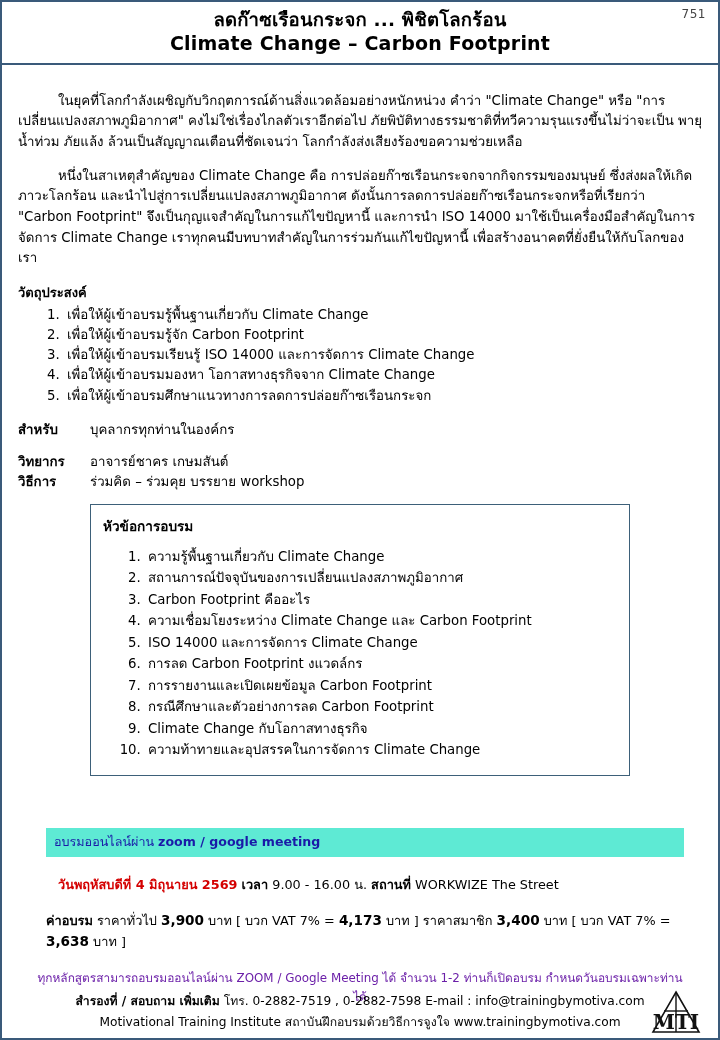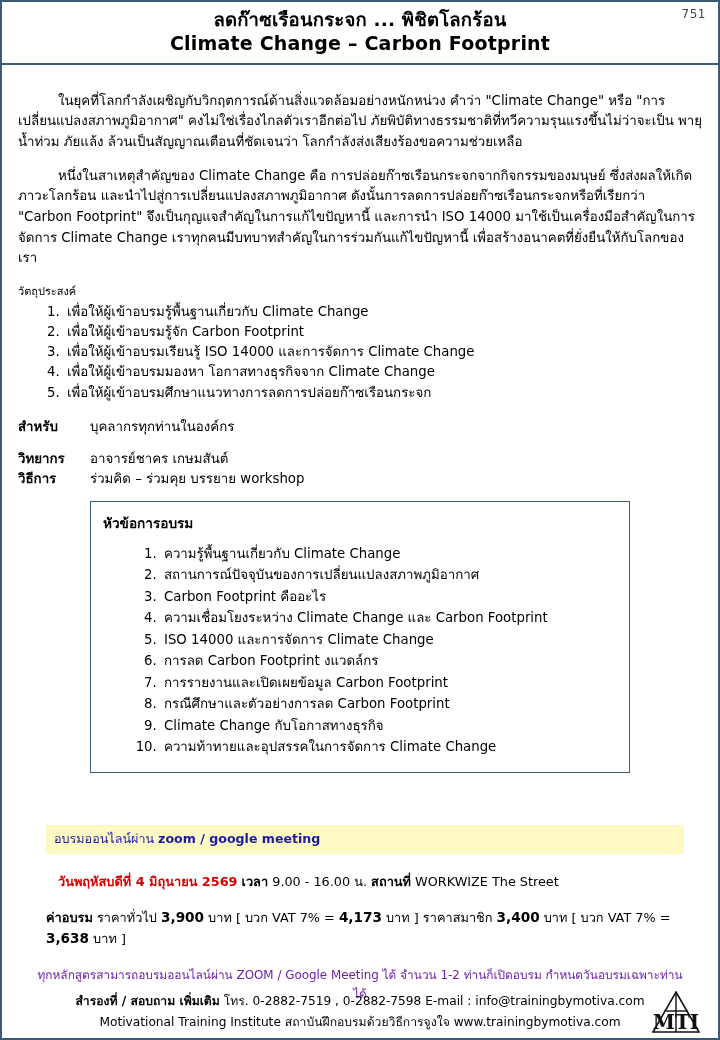--- a/index.html
+++ b/index.html
@@ -59,22 +59,22 @@
   }
   p.para {
     margin: 0 0 13px 0;
     font-size: 13.3px;
     line-height: 1.55;
     text-indent: 40px;
     text-align: left;
   }
 
   .section-head {
-    font-size: 11px;
-    font-weight: normal;
+    font-size: 13px;
+    font-weight: bold;
     margin: 0 0 2px 0;
   }
   ol.objectives {
     margin: 0 0 14px 0;
     padding-left: 46px;
     list-style: decimal;
     font-size: 13.3px;
     line-height: 1.52;
   }
   ol.objectives li { padding-left: 3px; }
@@ -107,26 +107,26 @@
     font-weight: bold;
     margin-bottom: 9px;
   }
   ol.topics {
     margin: 0;
     padding-left: 42px;
     list-style: decimal;
     font-size: 13.3px;
     line-height: 1.62;
   }
-  ol.topics li { padding-left: 3px; margin-left: 16px; }
+  ol.topics li { padding-left: 3px; }
 
   
   .pink-box {
     margin: 52px 18px 0 28px;
-    background: #fef9c3;
+    background: #5eead4;
     padding: 5px 8px 6px 8px;
   }
   .pink-line1 {
     font-size: 12.6px;
     color: #1a1aa8;
     line-height: 1.45;
   }
   .pink-line2 {
     font-size: 12.6px;
     color: #1a1aa8;

